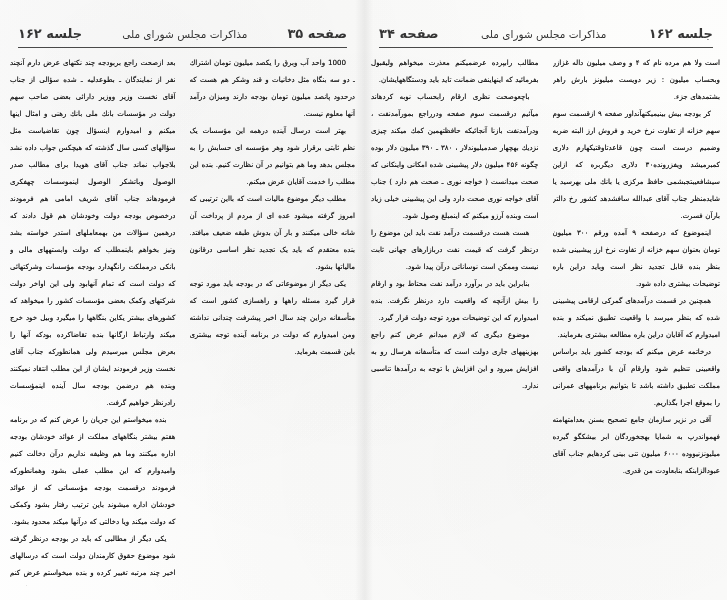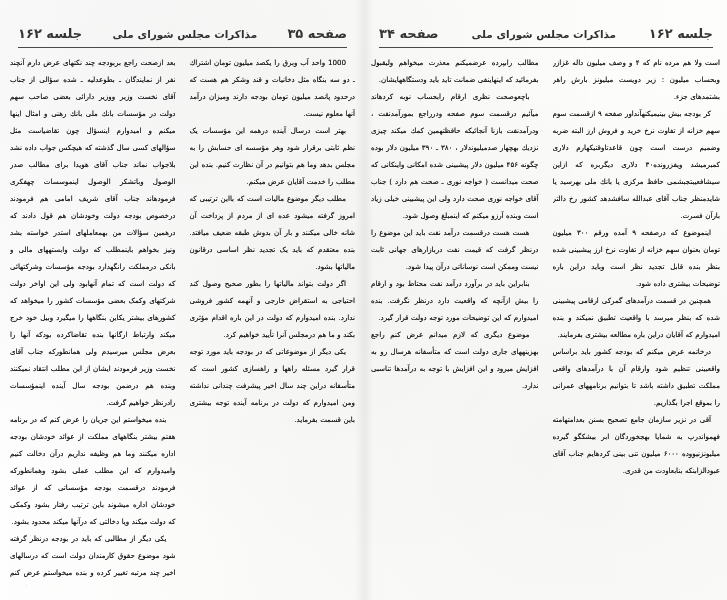--- a/index.html
+++ b/index.html
@@ -71,21 +71,21 @@
 
   .hdr-session,
   .hdr-folio {
     font-size: 13px;
     font-weight: bold;
     letter-spacing: 0.2px;
     opacity: 0.88;
   }
   .hdr-title {
     font-size: 10.5px;
-    font-weight: bold;
+    font-weight: normal;
     letter-spacing: 0.3px;
     opacity: 0.9;
     text-align: right;
   }
 
   .header-rule {
     position: absolute;
     top: 47px;
     height: 1.4px;
     background: #222;
@@ -144,21 +144,20 @@
       <span class="hdr-session">جلسه ۱۶۲</span>
     </div>
 
     <div class="header-rule"></div>
 
     <div class="columns">
       <div class="col">
         <p>1000 واحد آب وبرق را یکصد میلیون تومان اشتراك ـ دو سه بنگاه مثل دخانیات و قند وشکر هم هست که درحدود پانصد میلیون تومان بودجه دارند ومیزان درآمد آنها معلوم نیست.</p>
         <p>بهتر است درسال آینده درهمه این مؤسسات یک نظم ثابتی برقرار شود وهر مؤسسه ای حسابش را به مجلس بدهد وما هم بتوانیم در آن نظارت کنیم. بنده این مطلب را خدمت آقایان عرض میکنم.</p>
         <p>مطلب دیگر موضوع مالیات است که بااین ترتیبی که امروز گرفته میشود عده ای از مردم از پرداخت آن شانه خالی میکنند و بار آن بدوش طبقه ضعیف میافتد. بنده معتقدم که باید یک تجدید نظر اساسی درقانون مالیاتها بشود.</p>
-        <p>اگر دولت بتواند مالیاتها را بطور صحیح وصول کند احتیاجی به استقراض خارجی و آنهمه کشور فروشی ندارد. بنده امیدوارم که دولت در این باره اقدام مؤثری بکند و ما هم درمجلس آنرا تأیید خواهیم کرد.</p>
         <p>یکی دیگر از موضوعاتی که در بودجه باید مورد توجه قرار گیرد مسئله راهها و راهسازی کشور است که متأسفانه دراین چند سال اخیر پیشرفت چندانی نداشته ومن امیدوارم که دولت در برنامه آینده توجه بیشتری باین قسمت بفرماید.</p>
       </div>
       <div class="col">
         <p class="lead">بعد ازصحت راجع بربودجه چند نکتهای عرض دارم آنچند نفر از نمایندگان ـ بطوعدلیه ـ شده سؤالی از جناب آقای نخست وزیر ووزیر دارائی بعضی صاحب سهم دولت در مؤسسات بانك ملی بانك رهنی و امثال اینها میکنم و امیدوارم اینسؤال چون تقاضیاست مثل سؤالهای کسی سال گذشته که هیچکس جواب داده نشد بلاجواب نماند جناب آقای هویدا برای مطالب صدر الوصول وباتشکر الوصول اینموسسات چهفکری فرمودهاند جناب آقای شریف امامی هم فرمودند درخصوص بودجه دولت وخودشان هم قول دادند که درهمین سؤالات من بهمعاملهای استدر خواسته بشد ونیز بخواهم باینمطلب که دولت وابستههای مالی و بانکی درمملکت رانگهدارد بودجه مؤسسات وشرکتهائی که دولت است که تمام آنهابود ولی این اواخر دولت شرکتهای وکمک بعضی مؤسسات کشور را میخواهد که کشورهای بیشتر یکاین بنگاهها را میگیرد وبیل خود خرج میکند وارتباط ارگانها بنده تقاضاکرده بودکه آنها را بعرض مجلس میرسیدم ولی همانطورکه جناب آقای نخست وزیر فرمودند ایشان از این مطلب انتقاد نمیکنند وبنده هم درضمن بودجه سال آینده اینمؤسسات رادرنظر خواهیم گرفت.</p>
         <p>بنده میخواستم این جریان را عرض کنم که در برنامه هفتم بیشتر بنگاههای مملکت از عوائد خودشان بودجه اداره میکنند وما هم وظیفه نداریم درآن دخالت کنیم وامیدوارم که این مطلب عملی بشود وهمانطورکه فرمودند درقسمت بودجه مؤسساتی که از عوائد خودشان اداره میشوند باین ترتیب رفتار بشود وکمکی که دولت میکند ویا دخالتی که درآنها میکند محدود بشود.</p>
         <p>یکی دیگر از مطالبی که باید در بودجه درنظر گرفته شود موضوع حقوق کارمندان دولت است که درسالهای اخیر چند مرتبه تغییر کرده و بنده میخواستم عرض کنم که بهتر است یک نظم ثابتی برای این کار درنظر گرفته شود وهرسال اینطور تغییر نکند.</p>
       </div>
     </div>
   </div>
 

